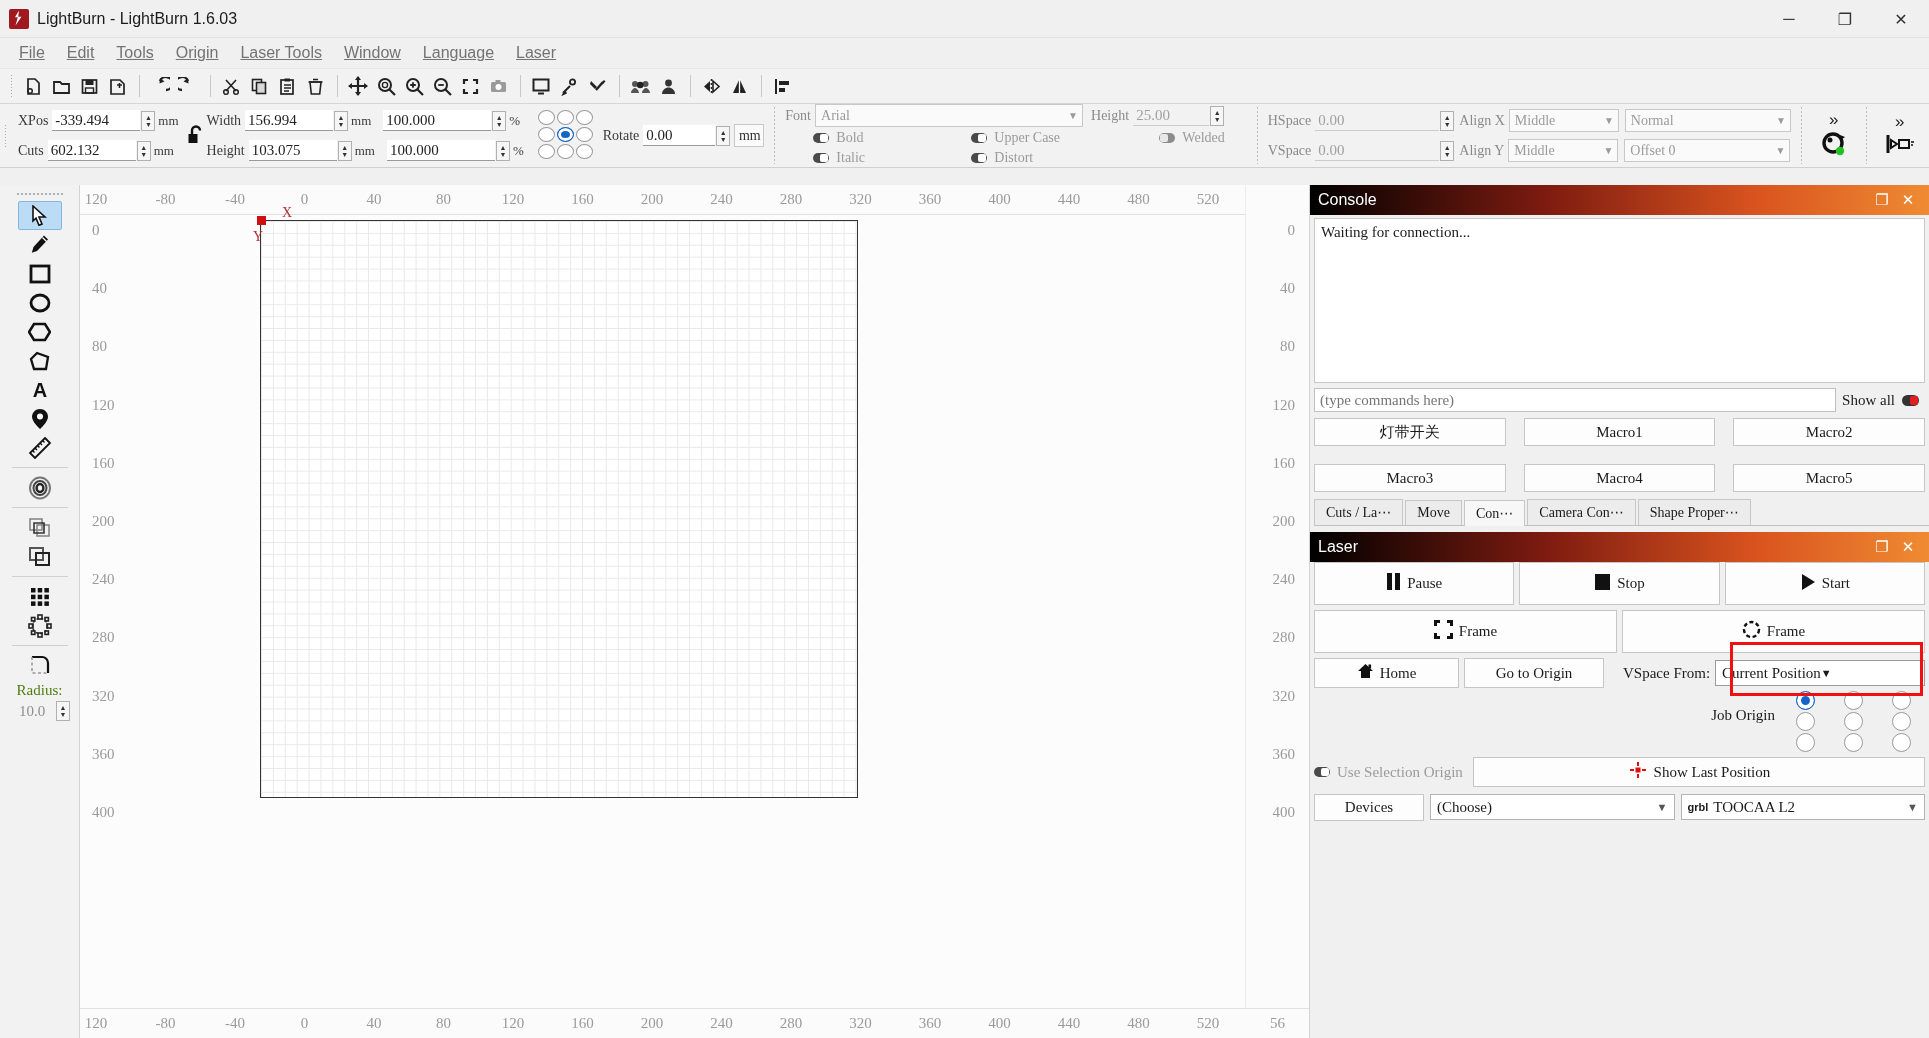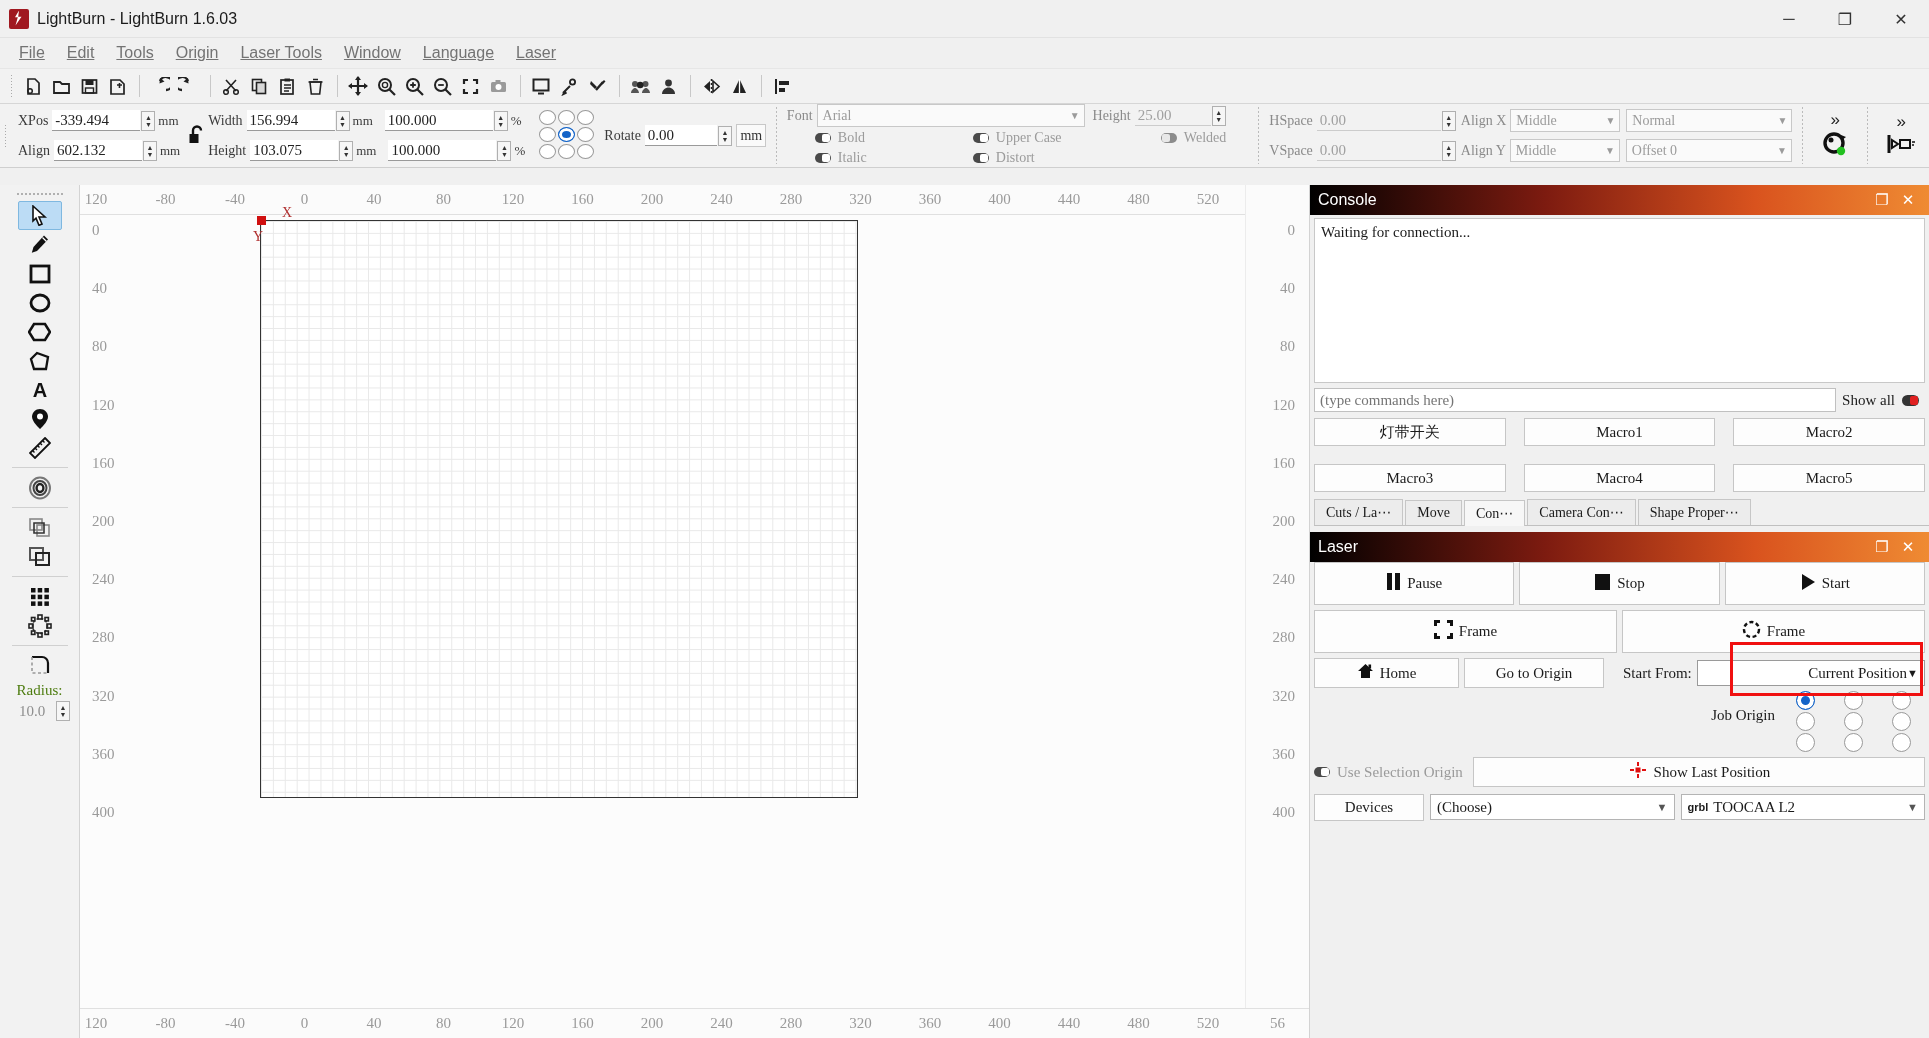--- a/index.html
+++ b/index.html
@@ -193,21 +193,21 @@
 
   .laserbody { padding: 0 4px; }
   .status { font-family:"Liberation Serif",serif; font-size:15px; color:#1a1a1a; padding:3px 2px 2px; }
   .lrow { display:flex; gap:5px; margin-bottom:5px; }
   .btn-lg { height:43px; }
   .startfrom-row { display:flex; align-items:center; gap:5px; margin-bottom:2px; position:relative; }
   .sf-label { font-family:"Liberation Serif",serif; font-size:15px; color:#1a1a1a; white-space:nowrap;
               margin-left:14px; }
   .sf-select {
     flex:1; height:26px; border:1px solid #9a9a9a; background:#fff;
-    display:flex; align-items:center; justify-content:flex-end; padding:12px 6px;
+    display:flex; align-items:center; justify-content:flex-start; padding:12px 6px;
     font-family:"Liberation Serif",serif; font-size:15px; color:#1a1a1a;
   }
   .redbox { position:absolute; border:3px solid #f01010; pointer-events:none; }
 
   .joborigin-row { display:flex; align-items:flex-start; justify-content:flex-end; gap:6px; }
   .jo-label { font-family:"Liberation Serif",serif; font-size:15px; color:#1a1a1a; padding-top:17px; }
   .jo-grid { display:grid; grid-template-columns: repeat(3, 48px); grid-template-rows: repeat(3, 21px);
              justify-items:center; align-items:center; }
   .jo-grid span { width:19px; height:19px; border:1px solid #999; border-radius:50%; background:#fff; }
   .jo-grid span.sel { background:#1464c8; border-color:#1464c8; box-shadow: inset 0 0 0 4px #fff; }
@@ -423,21 +423,21 @@
         <div class="prow">
           <span class="plabel">XPos</span>
           <input class="pfield" style="width: 88px;" value="-339.494">
           <div class="spin">
               <i>▲</i>
               <i>▼</i>
             </div>
           <span class="unit">mm</span>
         </div>
         <div class="prow">
-          <span class="plabel">Align</span>
+          <span class="plabel">Cuts</span>
           <input class="pfield" style="width: 88px;" value="602.132">
           <div class="spin">
               <i>▲</i>
               <i>▼</i>
             </div>
           <span class="unit">mm</span>
         </div>
       </div>
 
       <div class="lock">
@@ -893,21 +893,21 @@
 
         <div class="startfrom-row">
           <div class="btn" style="width:145px;height:30px">
             <span><svg width="17" height="16" viewBox="0 0 17 16">
                   <path d="M8.5 1L16 8h-3v7H4V8H1z" fill="#111"></path>
                   <rect x="11.5" y="1.5" width="2.6" height="4" fill="#111"></rect>
                 </svg></span>
             <span>Home</span>
           </div>
           <div class="btn" style="width:140px;height:30px">Go to Origin</div>
-          <span class="sf-label">Start From:</span>
+          <span class="sf-label">VSpace From:</span>
           <div class="sf-select">
             <span>Current Position</span>
             <span style="font-size:11px">▼</span>
           </div>
           <div class="redbox" style="left:416px; top:-16px; right:2px; height:54px;"></div>
         </div>
 
         <div class="joborigin-row">
           <span class="jo-label">Job Origin</span>
           <div class="jo-grid">

